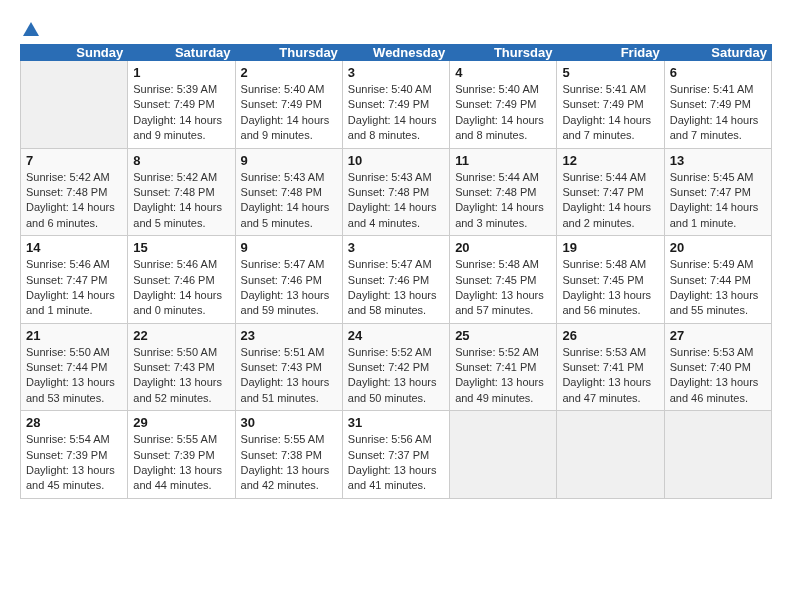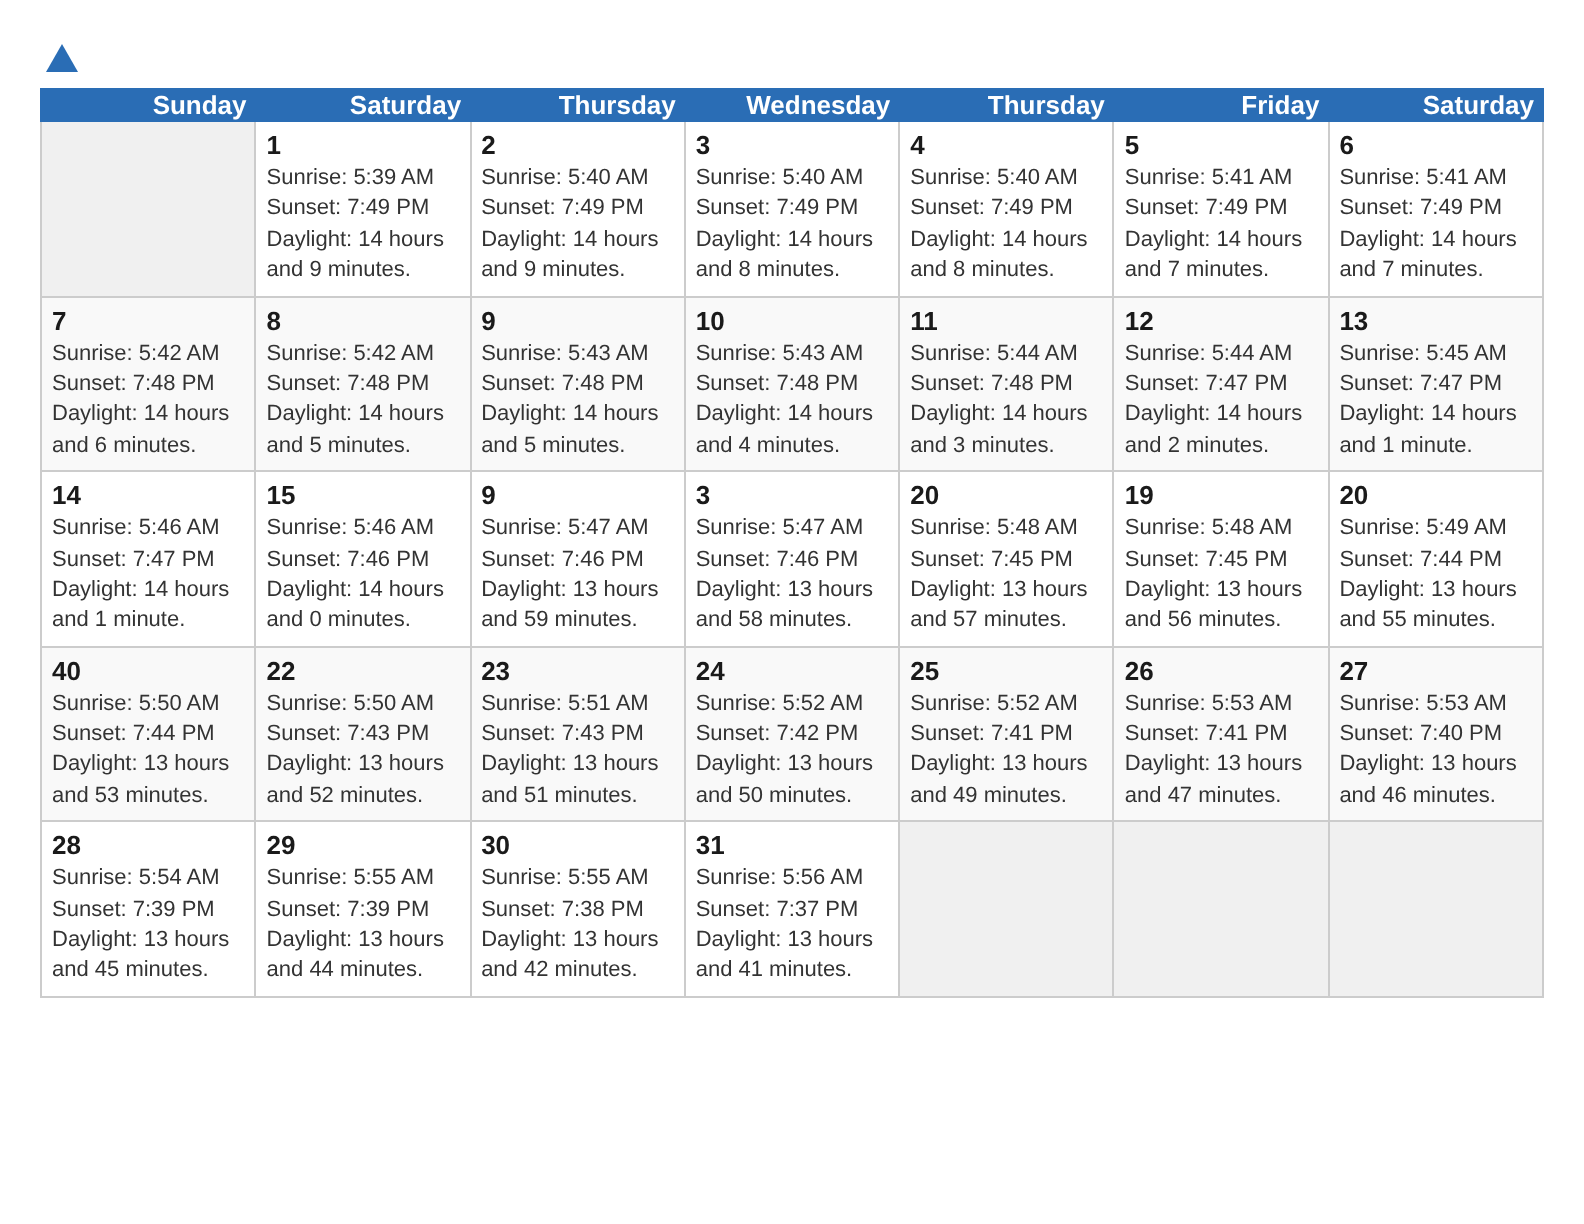--- a/index.html
+++ b/index.html
@@ -194,21 +194,21 @@
           <span class="day-num">19</span>
           <div class="day-info">Sunrise: 5:48 AM<br>Sunset: 7:45 PM<br>Daylight: 13 hours and 56 minutes.</div>
         </td>
         <td>
           <span class="day-num">20</span>
           <div class="day-info">Sunrise: 5:49 AM<br>Sunset: 7:44 PM<br>Daylight: 13 hours and 55 minutes.</div>
         </td>
       </tr>
       <tr>
         <td>
-          <span class="day-num">40</span>
+          <span class="day-num">21</span>
           <div class="day-info">Sunrise: 5:50 AM<br>Sunset: 7:44 PM<br>Daylight: 13 hours and 53 minutes.</div>
         </td>
         <td>
           <span class="day-num">22</span>
           <div class="day-info">Sunrise: 5:50 AM<br>Sunset: 7:43 PM<br>Daylight: 13 hours and 52 minutes.</div>
         </td>
         <td>
           <span class="day-num">23</span>
           <div class="day-info">Sunrise: 5:51 AM<br>Sunset: 7:43 PM<br>Daylight: 13 hours and 51 minutes.</div>
         </td>

